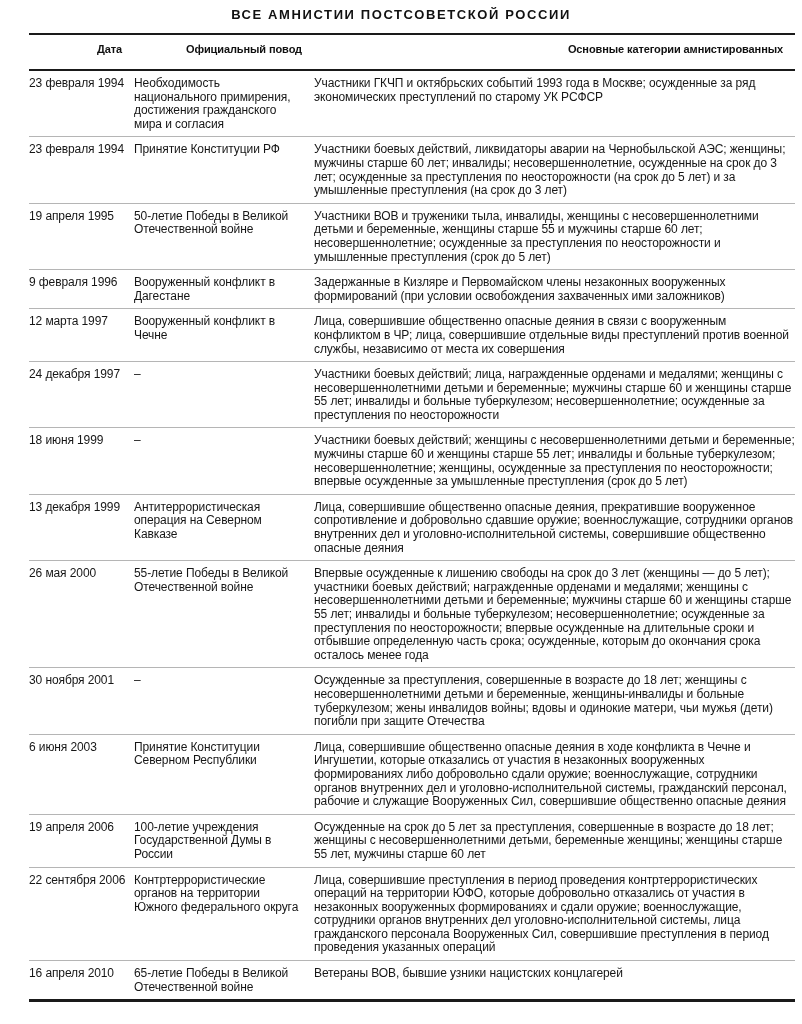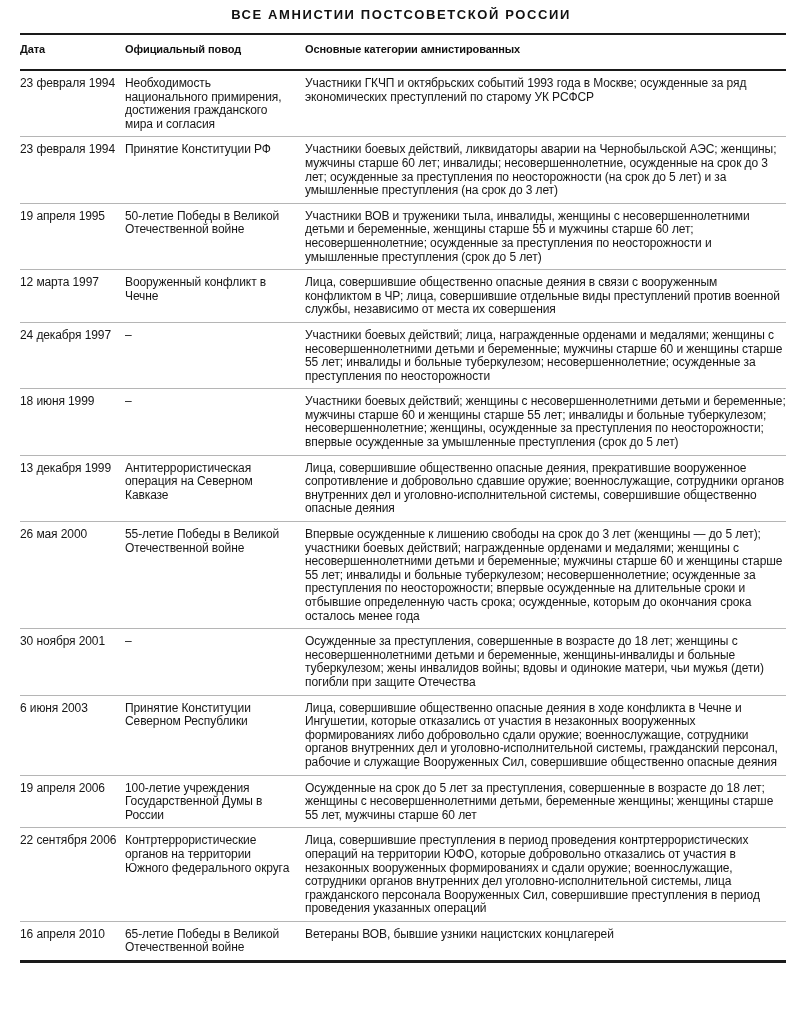--- a/index.html
+++ b/index.html
@@ -3,40 +3,40 @@
 <meta charset="utf-8">
 <style>
   * { margin: 0; padding: 0; box-sizing: border-box; }
   html, body {
     width: 802px; height: 1024px;
     background: #ffffff;
     overflow: hidden;
     font-family: "Liberation Sans", "DejaVu Sans", sans-serif;
     color: #161616;
   }
-  .page { padding: 0 20px; }
+  .page { padding: 0 29px; }
   .title {
     text-align: center;
     font-size: 13px;
     font-weight: bold;
     letter-spacing: 1.6px;
     padding-top: 7px;
     margin-bottom: 11px;
     color: #111;
   }
   table.amnesty {
     width: 766px;
     border-collapse: collapse;
     table-layout: fixed;
   }
   col.c-date   { width: 105px; }
   col.c-reason { width: 180px; }
   col.c-cats   { width: 481px; }
   thead th {
-    text-align: left;
+    text-align: right;
     vertical-align: top;
     font-size: 11px;
     font-weight: bold;
     letter-spacing: -0.1px;
     border-top: 2px solid #1a1a1a;
     border-bottom: 2px solid #1a1a1a;
     padding: 8px 12px 14px 0;
     color: #111;
   }
   tbody td {
@@ -83,20 +83,25 @@
         <td class="date">23 февраля 1994</td>
         <td class="reason">Принятие Конституции РФ</td>
         <td class="cats">Участники боевых действий, ликвидаторы аварии на Чернобыльской АЭС; женщины; мужчины старше 60 лет; инвалиды; несовершеннолетние, осужденные на срок до 3 лет; осужденные за преступления по неосторожности (на срок до 5 лет) и за умышленные преступления (на срок до 3 лет)</td>
       </tr>
       <tr>
         <td class="date">19 апреля 1995</td>
         <td class="reason">50-летие Победы в Великой Отечественной войне</td>
         <td class="cats">Участники ВОВ и труженики тыла, инвалиды, женщины с несовершеннолетними детьми и беременные, женщины старше 55 и мужчины старше 60 лет; несовершеннолетние; осужденные за преступления по неосторожности и умышленные преступления (срок до 5 лет)</td>
       </tr>
       <tr>
+        <td class="date">9 февраля 1996</td>
+        <td class="reason">Вооруженный конфликт в Дагестане</td>
+        <td class="cats">Задержанные в Кизляре и Первомайском члены незаконных вооруженных формирований (при условии освобождения захваченных ими заложников)</td>
+      </tr>
+      <tr>
         <td class="date">12 марта 1997</td>
         <td class="reason">Вооруженный конфликт в Чечне</td>
         <td class="cats">Лица, совершившие общественно опасные деяния в связи с вооруженным конфликтом в ЧР; лица, совершившие отдельные виды преступлений против военной службы, независимо от места их совершения</td>
       </tr>
       <tr>
         <td class="date">24 декабря 1997</td>
         <td class="reason">–</td>
         <td class="cats">Участники боевых действий; лица, награжденные орденами и медалями; женщины с несовершеннолетними детьми и беременные; мужчины старше 60 и женщины старше 55 лет; инвалиды и больные туберкулезом; несовершеннолетние; осужденные за преступления по неосторожности</td>
       </tr>
       <tr>

